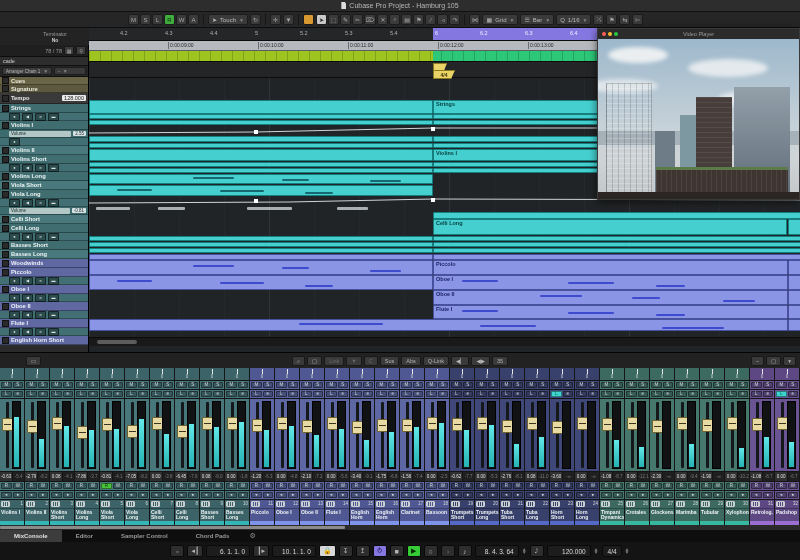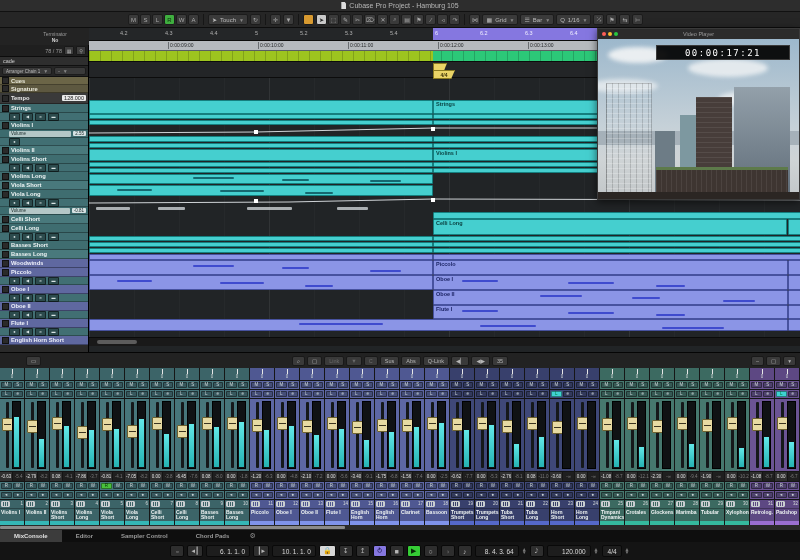--- a/index.html
+++ b/index.html
@@ -598,21 +598,20 @@
       <div class="cloud" style="left:-10px;top:40px;width:70px;height:14px;opacity:.7;"></div>
       <div class="cloud" style="left:120px;top:52px;width:70px;height:16px;opacity:.75;"></div>
       <div class="skyline"></div>
       <div class="bld tower-l winh"></div>
       <div class="bld mid1"></div>
       <div class="bld mid2 winh"></div>
       <div class="bld tower-m"></div>
       <div class="bld tower-r winh"></div>
       <div class="bld lowrise"></div>
       <div class="bld base"></div>
-      <div class="tcode">00:00:17:21</div>
     </div>
   </div>
 
   <div class="mixtoolbar">
     <span class="corner">
         <span class="mt">▭</span>
       </span>
     <span class="mt">⌕</span>
     <span class="mt">▢</span>
     <span class="mt dim">Link</span>

